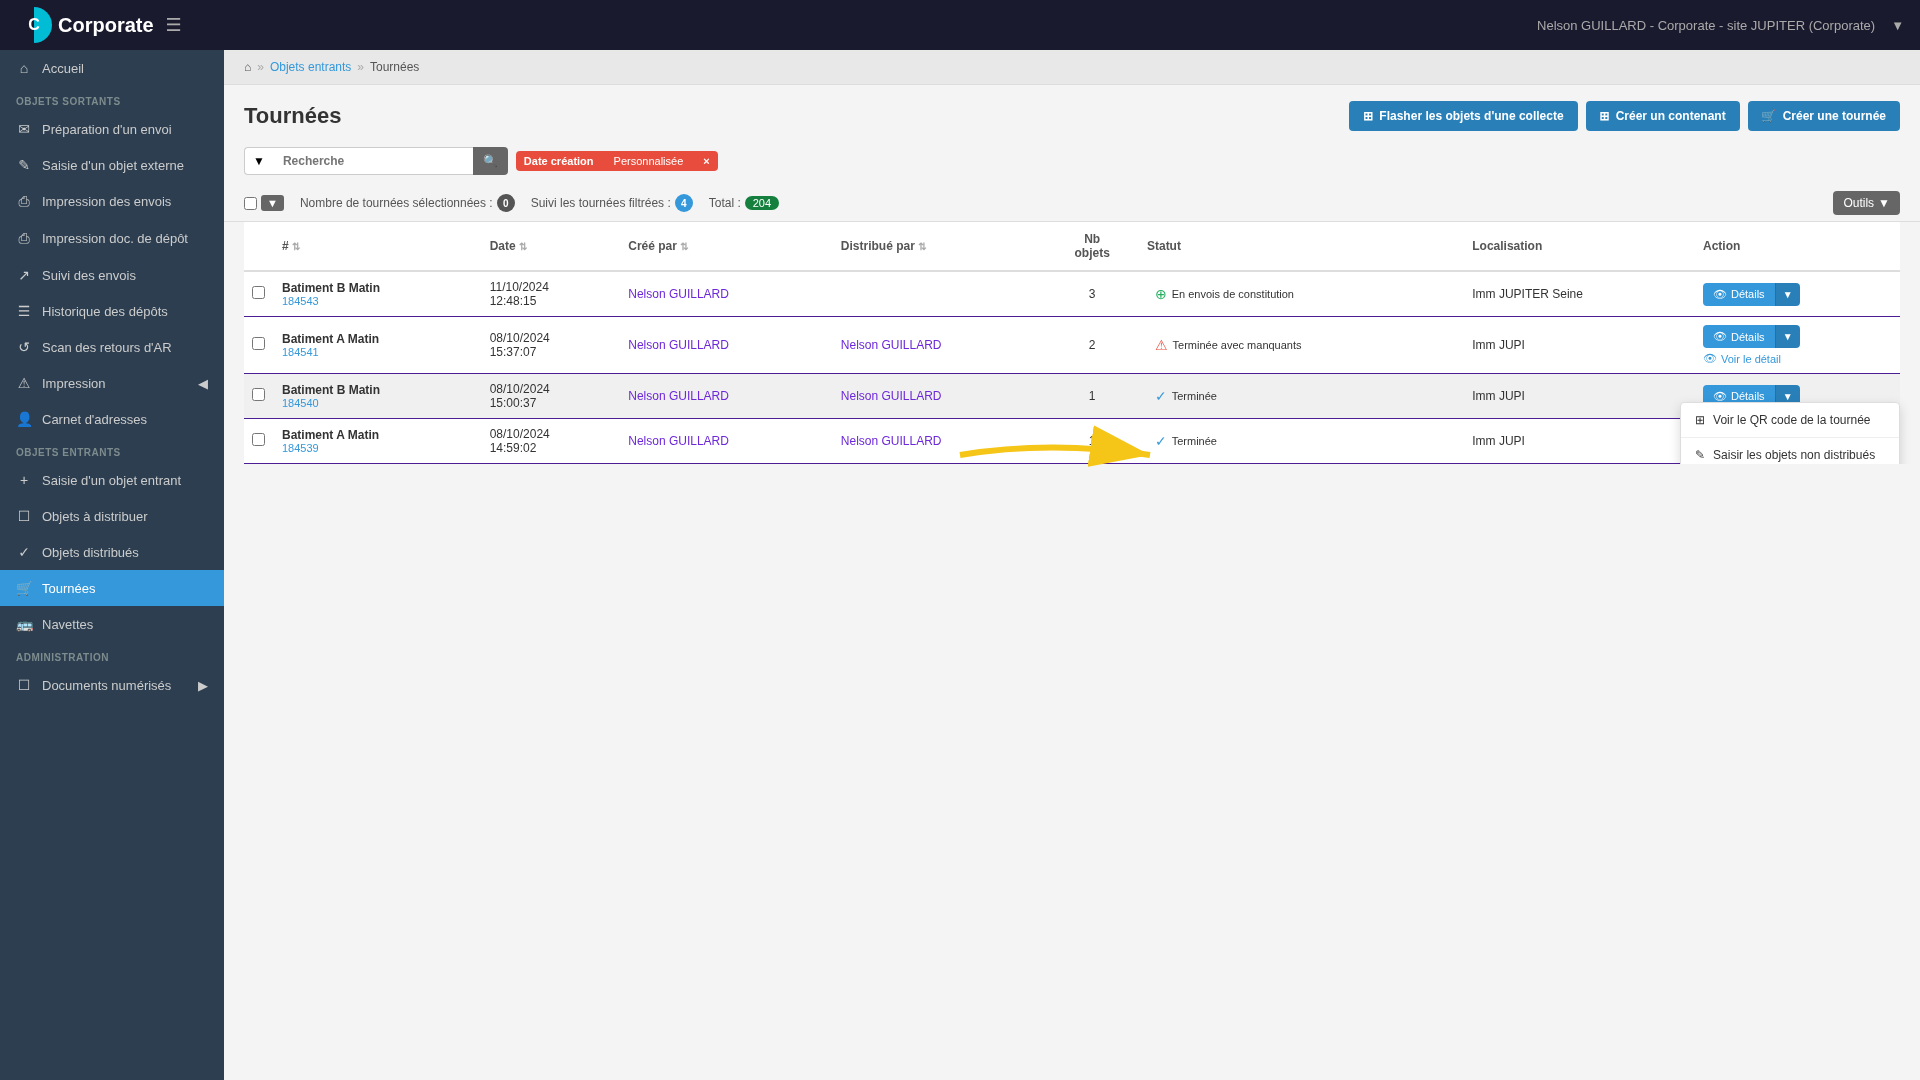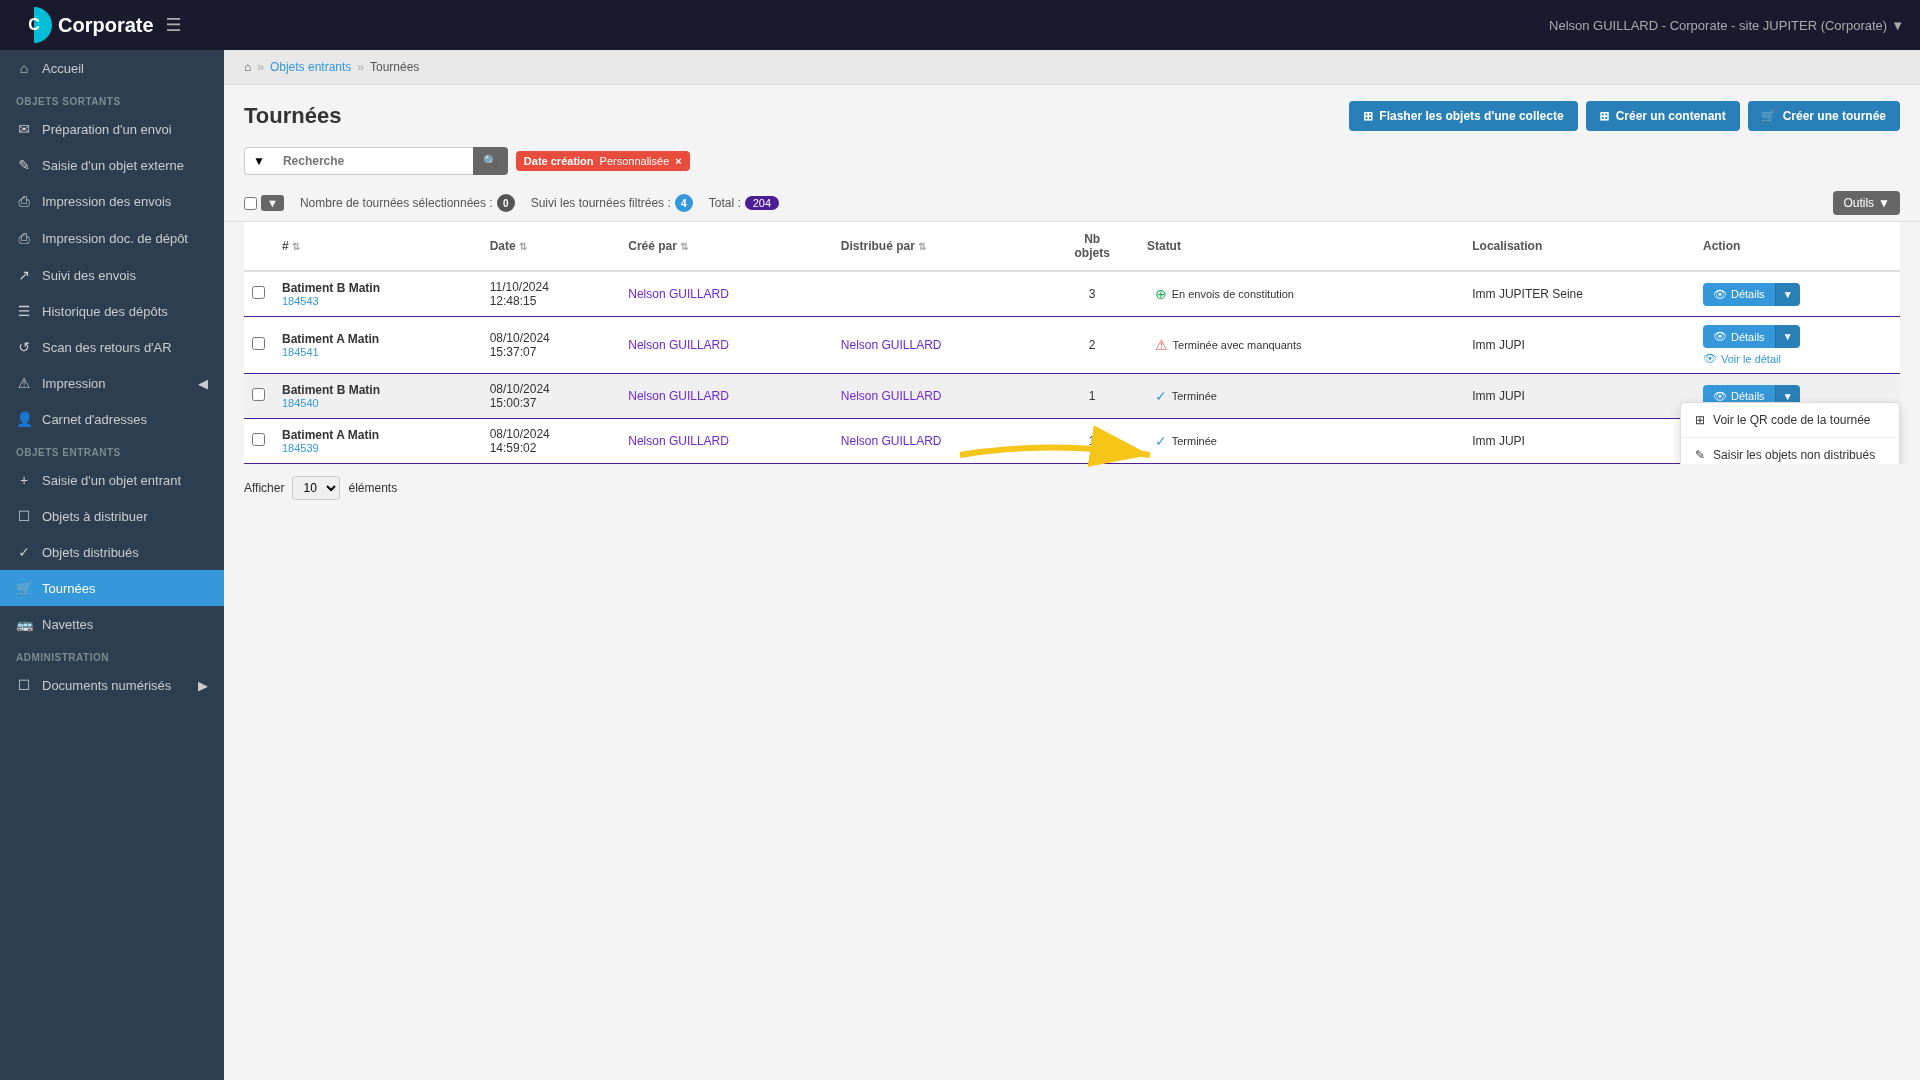--- a/index.html
+++ b/index.html
@@ -17,21 +17,21 @@
     }
     .top-nav-left { display: flex; align-items: center; gap: 12px; }
     .logo { display: flex; align-items: center; gap: 6px; font-size: 20px; font-weight: bold; color: #fff; }
     .logo-circle {
       width: 36px; height: 36px; border-radius: 50%;
       background: conic-gradient(#00bcd4 0deg 180deg, #1a1a2e 180deg 360deg);
       display: flex; align-items: center; justify-content: center;
       font-size: 16px; font-weight: bold; color: #fff;
     }
     .hamburger { color: #aaa; font-size: 18px; cursor: pointer; }
-    .top-nav-right { font-size: 13px; color: #ccc; display: flex; align-items: center; gap: 4px; cursor: pointer; }
+    .top-nav-right { font-size: 13px; color: #ccc; display: flex; align-items: center; gap: 16px; cursor: pointer; }
     .top-nav-right span { color: #aaa; }
 
     
     .layout { display: flex; height: calc(100vh - 50px); }
 
     
     .sidebar {
       width: 224px; min-width: 224px;
       background: #2c3e50;
       color: #ccc;
@@ -98,41 +98,41 @@
       padding: 6px 10px; font-size: 12px;
       width: 200px; outline: none; font-weight: bold;
     }
     .search-btn {
       background: #666; border: none; border-radius: 0 4px 4px 0;
       padding: 7px 10px; cursor: pointer; color: #fff; font-size: 12px;
     }
     .filter-tag {
       background: #e74c3c; color: #fff;
       border-radius: 4px; padding: 4px 8px;
-      font-size: 11px; display: flex; align-items: center; gap: 6px;
+      font-size: 11px; display: flex; align-items: center; gap: 20px;
     }
     .filter-tag-label { font-weight: bold; }
     .filter-tag-close { cursor: pointer; font-weight: bold; }
 
     
     .toolbar {
       padding: 6px 20px;
       display: flex; align-items: center; gap: 16px;
       background: #f4f4f4; border-bottom: 1px solid #ddd;
     }
     .checkbox-area { display: flex; align-items: center; gap: 4px; }
     .toolbar-info { font-size: 12px; color: #555; display: flex; align-items: center; gap: 4px; }
     .badge {
       display: inline-flex; align-items: center; justify-content: center;
       background: #555; color: #fff; border-radius: 50%;
       width: 18px; height: 18px; font-size: 10px; font-weight: bold;
     }
     .badge-blue { background: #3498db; }
     .total-badge {
-      background: #4c1d95; color: #fff;
+      background: #15803d; color: #fff;
       border-radius: 10px; padding: 1px 8px;
       font-size: 11px;
     }
     .tools-btn {
       margin-left: auto; background: #666; color: #fff;
       border: none; border-radius: 4px; padding: 5px 10px;
       cursor: pointer; font-size: 12px; display: flex; align-items: center; gap: 4px;
     }
 
     
@@ -511,30 +511,20 @@
                   <span>👁</span> Détails
                 </button>
                 <button class="action-dropdown">▼</button>
               </div>
             </td>
           </tr>
         </tbody>
       </table>
     </div>
 
-    <div class="pagination">
-      <span>Afficher</span>
-      <select class="page-select">
-        <option value="10">10</option>
-        <option value="5">5</option>
-        <option value="25">25</option>
-        <option value="50">50</option>
-      </select>
-      <span>éléments</span>
-    </div>
   </div>
 </div>
 
 <svg style="position:fixed; left:0; top:0; width:1920px; height:1080px; pointer-events:none; z-index:300;" xmlns="http://www.w3.org/2000/svg">
 
   <defs>
     <marker id="arrowhead" markerWidth="10" markerHeight="7" refX="10" refY="3.5" orient="auto">
       <polygon points="0 0, 10 3.5, 0 7" fill="#f5c518"></polygon>
     </marker>
   </defs>

